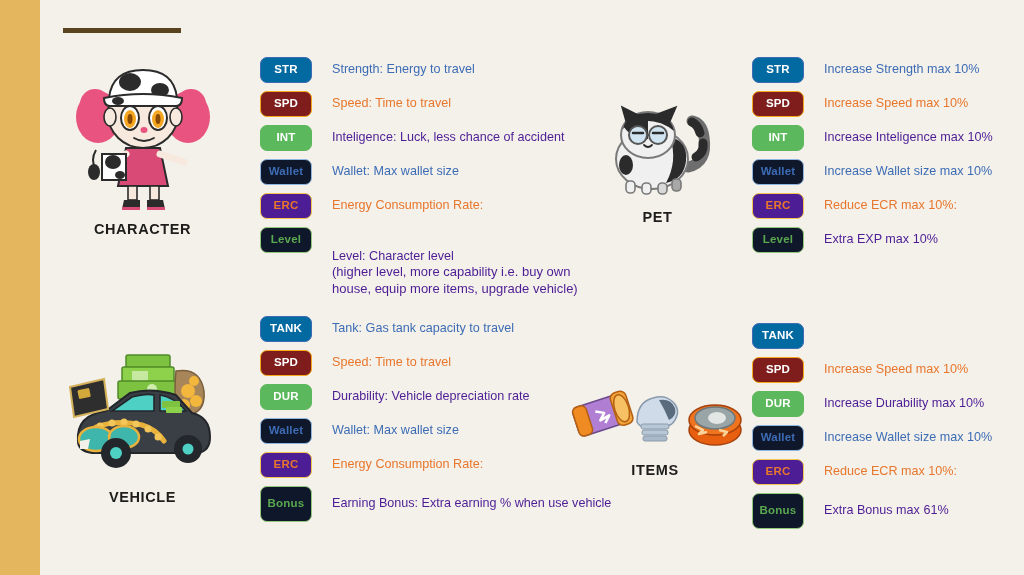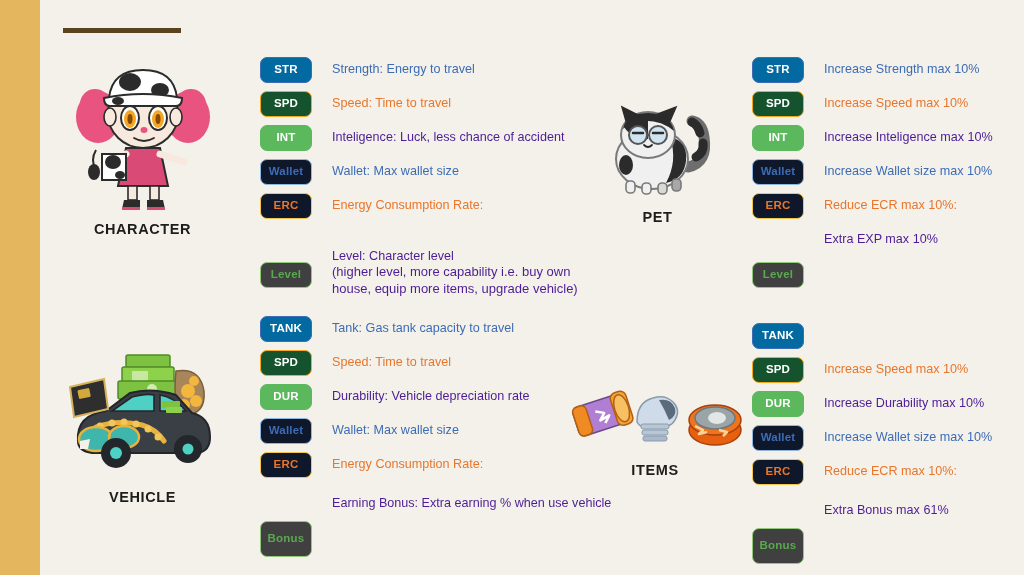--- a/index.html
+++ b/index.html
@@ -50,25 +50,25 @@
     white-space:pre-line;
   }
   .desc .sub{
     display:block;
     font-size:13px;
     line-height:1.3;
   }
 
   
   .b-blue{background:#0369a1;color:#ffffff;border:1px solid #3d6cb5;}
-  .b-orange{background:#14532d;color:#ffffff;border:1px solid #f5a81c;}
+  .b-orange{background:#7f1d1d;color:#ffffff;border:1px solid #f5a81c;}
   .b-green{background:#5cb85c;color:#ffffff;border:1px solid #5cb85c;}
   .b-lblue{background:#0f172a;color:#3d6cb5;border:1.5px solid #8fb6e0;}
-  .b-lyellow{background:#0f172a;color:#e8762c;border:1.5px solid #f2c64e;}
-  .b-lgreen{background:#404040;color:#5aa84f;border:1.5px solid #92c87c;margin-top:35px;}
+  .b-lyellow{background:#4c1d95;color:#e8762c;border:1.5px solid #f2c64e;}
+  .b-lgreen{background:#0f172a;color:#5aa84f;border:1.5px solid #92c87c;}
 
   
   .t-blue{color:#3d6cb5;}
   .t-orange{color:#e8762c;}
   .t-green{color:#4c1d95;}
 
   
   .figure{position:absolute;text-align:center;}
   .figure .cap{
     font-size:14.5px;font-weight:600;color:#1d1d1b;

